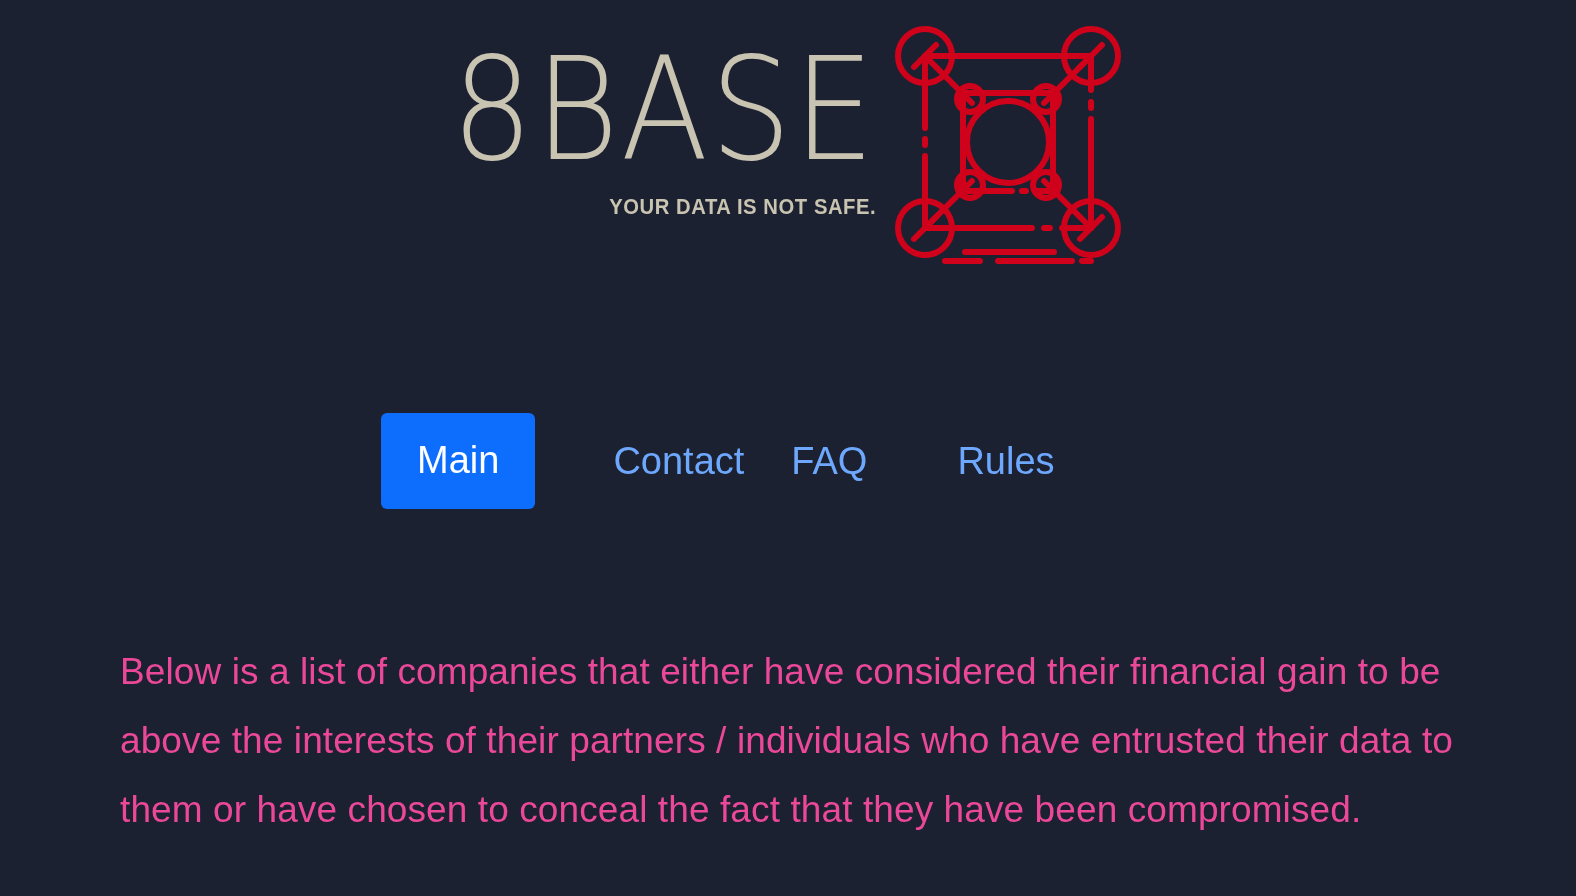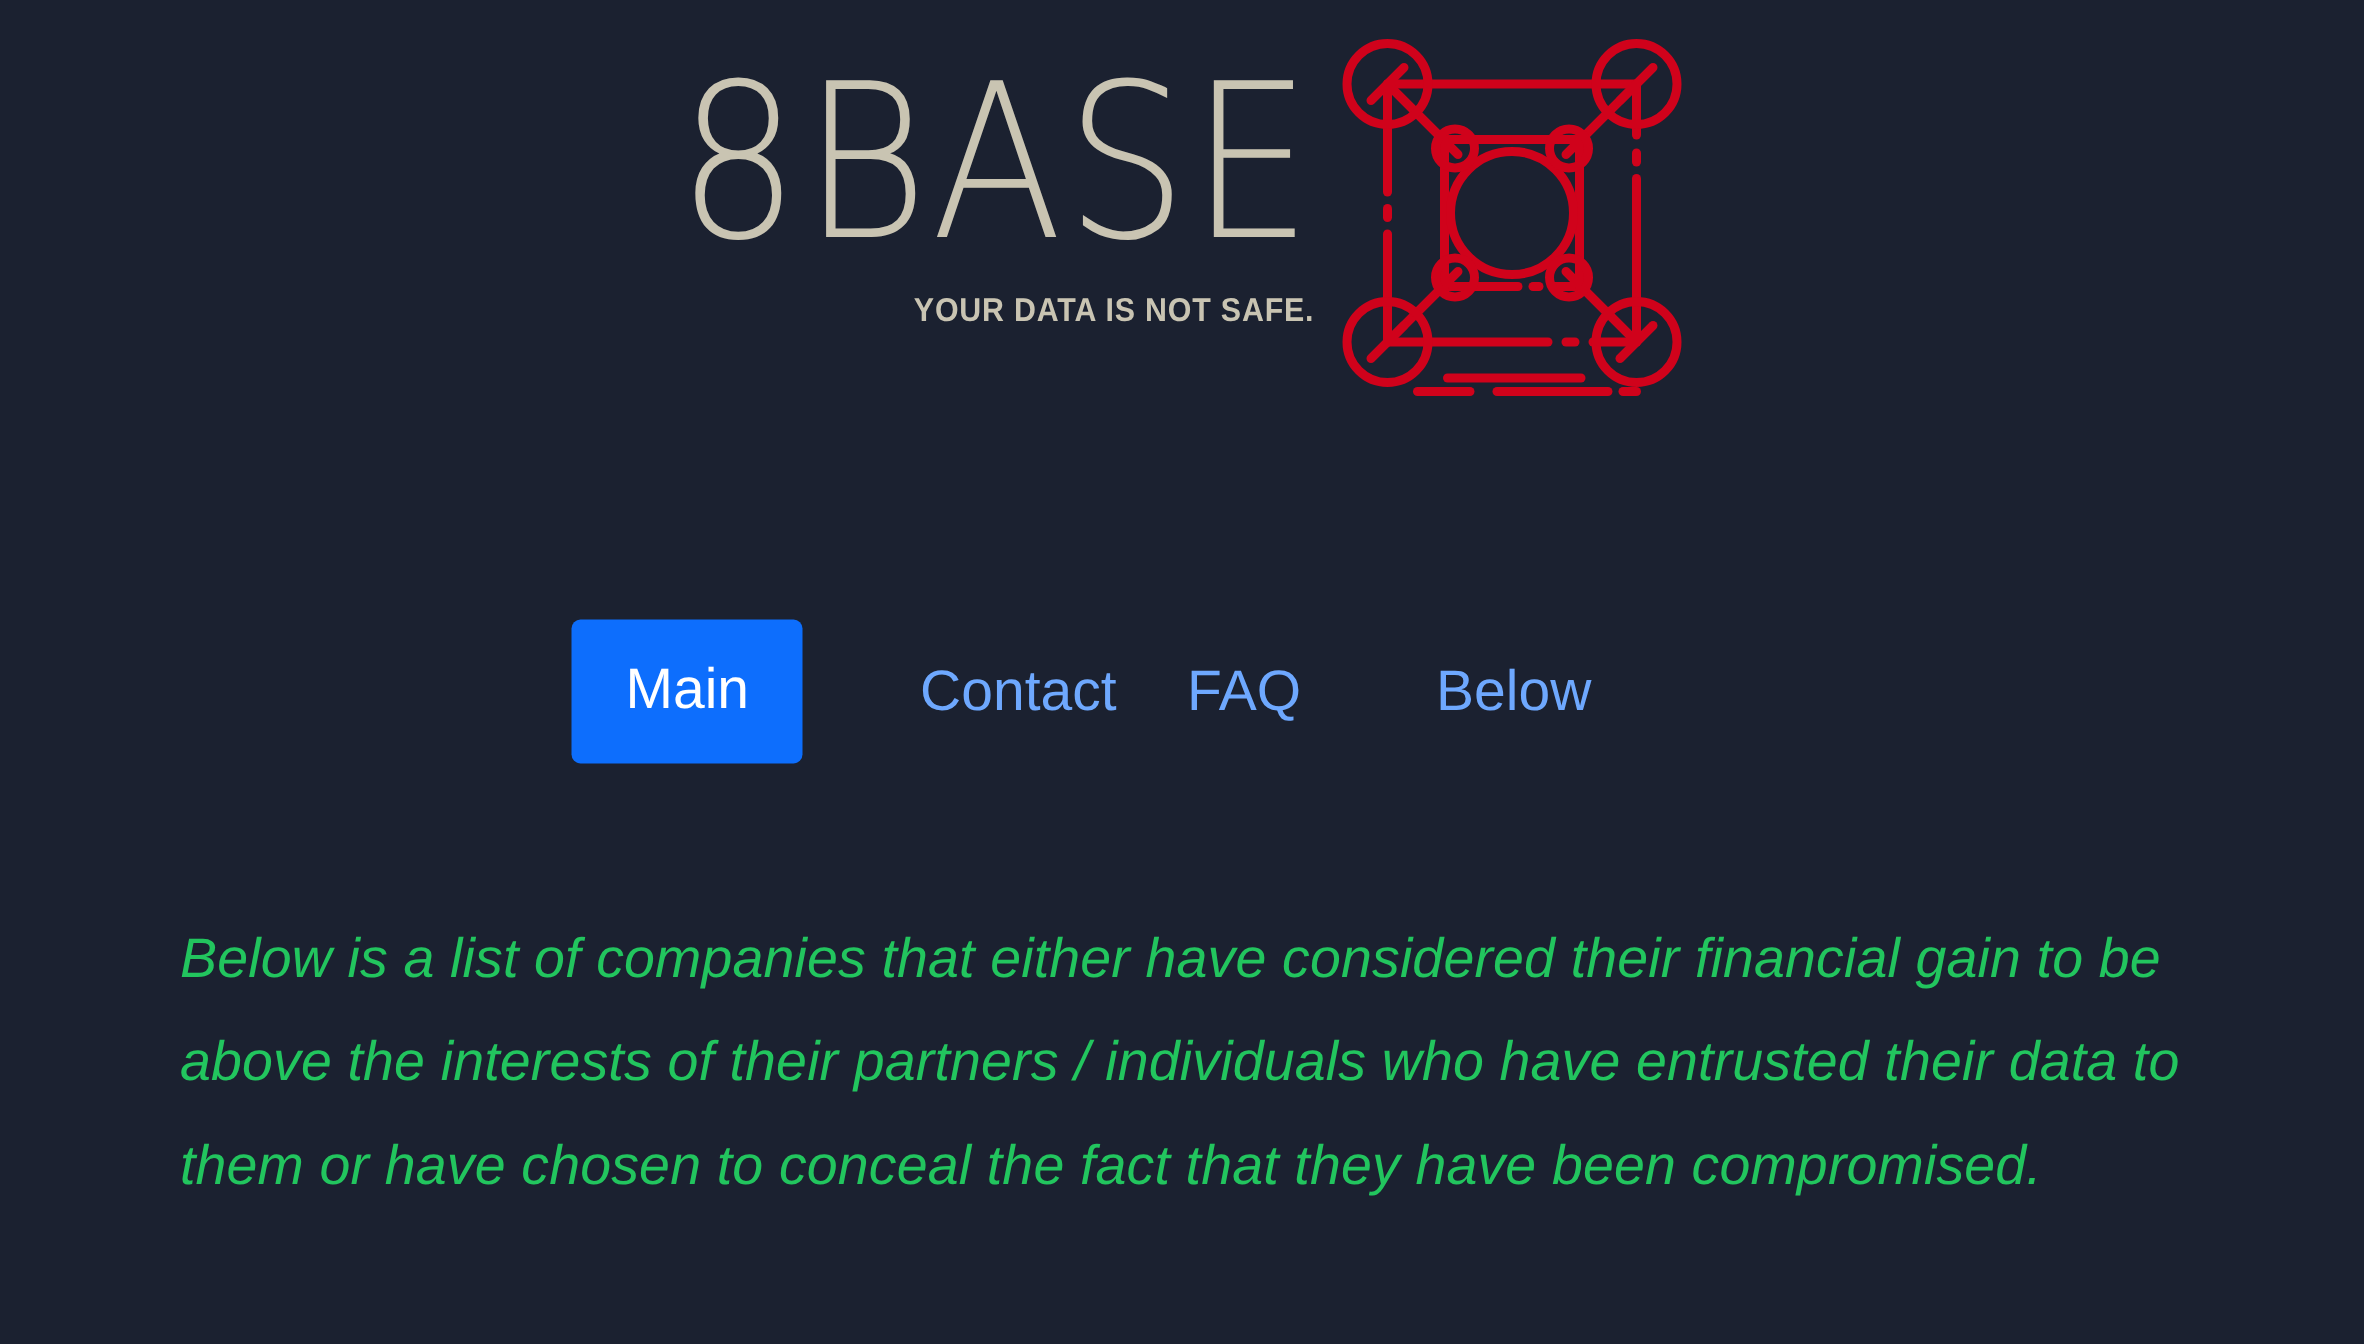--- a/index.html
+++ b/index.html
@@ -109,29 +109,28 @@
     padding: 28px 36px 30px 36px;
     margin-right: 78px;
   }
   .nav-item.nav-contact { margin-right: 47px; }
   .nav-item.nav-faq     { margin-right: 90px; }
 
   
   .intro {
     position: absolute;
     left: 120px;
-    top: 568px;
+    top: 601px;
     width: 1360px;
     font-size: 37px;
     line-height: 1.86;
-    color: #22c55e;
+    color: #ec4899;
     letter-spacing: 0.1px;
     font-weight: 400;
     font-family: "Liberation Sans", "DejaVu Sans", sans-serif;
-    font-style: italic;
   }
 </style>
 </head>
 <body>
 
 <div class="page">
 
   <div class="logo-block">
     <div class="logo-inner">
 
@@ -192,19 +191,19 @@
       </div>
 
     </div>
   </div>
 
   <nav class="nav">
     <div class="nav-rail">
       <a href="#" class="nav-item nav-main">Main</a>
       <a href="#" class="nav-item nav-contact">Contact</a>
       <a href="#" class="nav-item nav-faq">FAQ</a>
-      <a href="#" class="nav-item nav-rules">Below</a>
+      <a href="#" class="nav-item nav-rules">Rules</a>
     </div>
   </nav>
 
   <p class="intro">Below is a list of companies that either have considered their financial gain to be above the interests of their partners / individuals who have entrusted their data to them or have chosen to conceal the fact that they have been compromised.</p>
 
 </div>
 
 </body></html>

